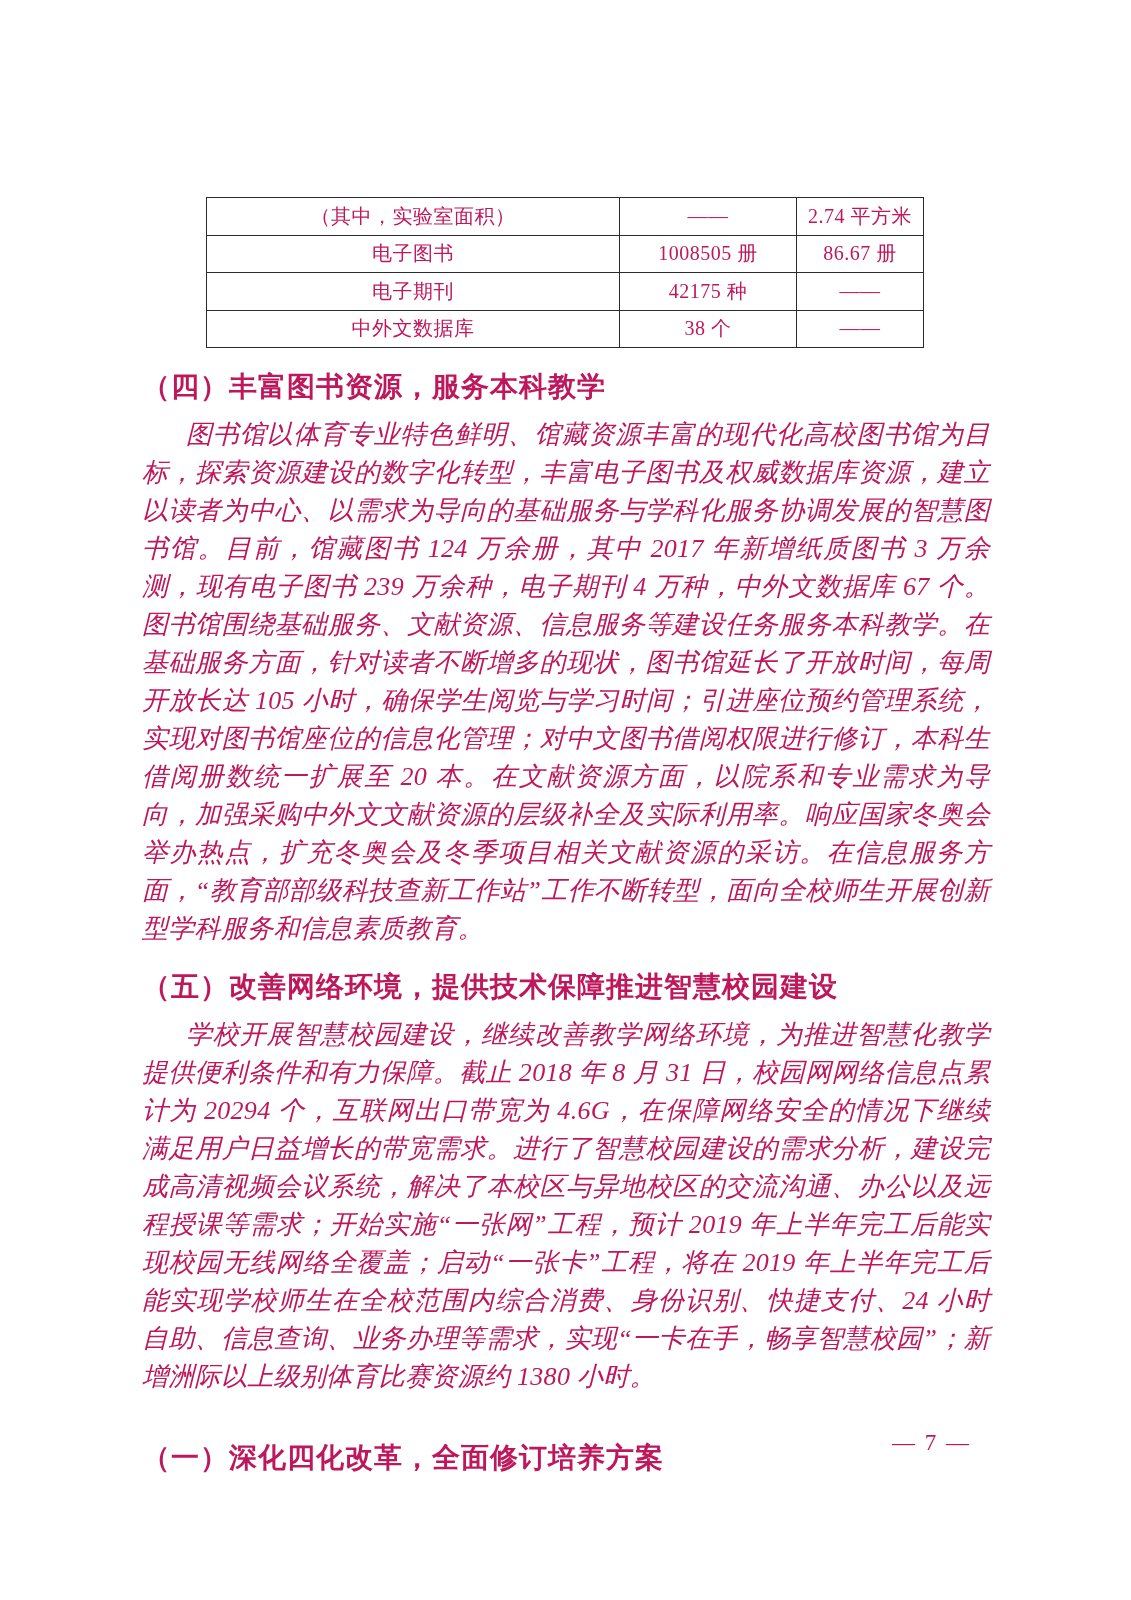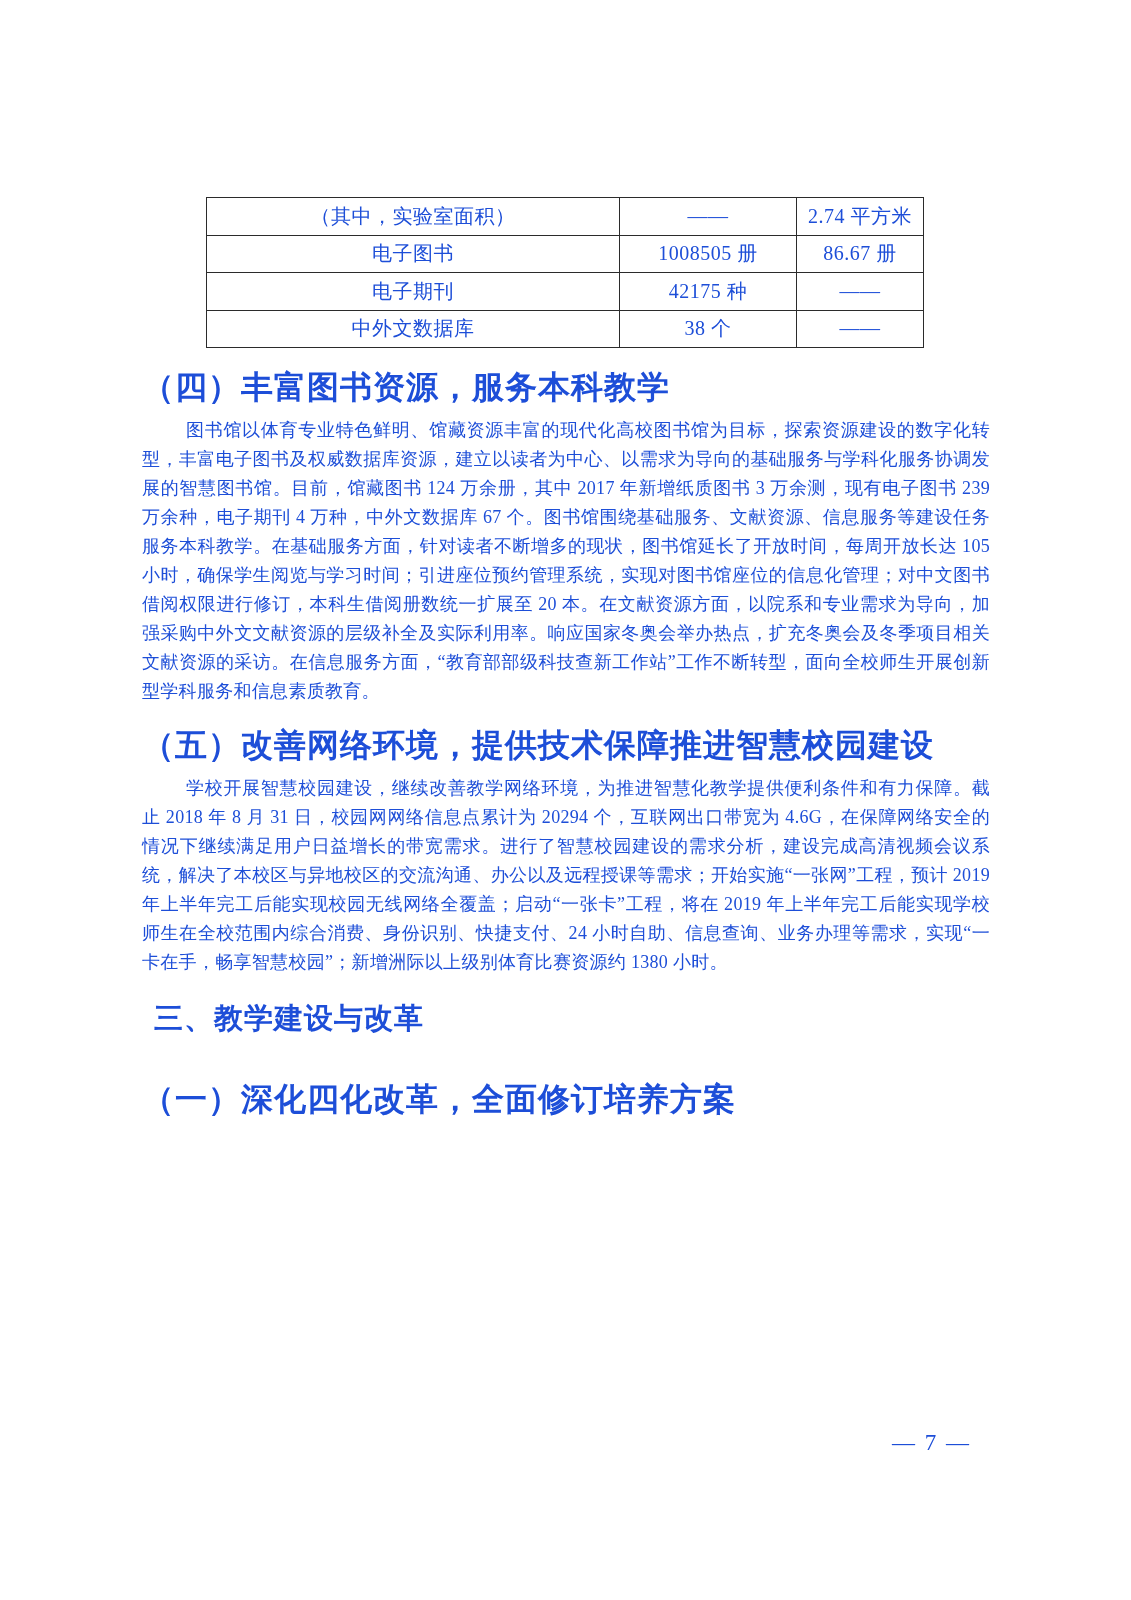--- a/index.html
+++ b/index.html
@@ -6,21 +6,21 @@
     margin: 0;
     padding: 0;
     background: #e8e8e8;
   }
   .page {
     position: relative;
     width: 1131px;
     height: 1600px;
     margin: 0 auto;
     background: #ffffff;
-    color: #1d4ed8;
+    color: #be185d;
     font-family: "Liberation Serif", "DejaVu Serif", serif;
     overflow: hidden;
   }
   .content {
     position: absolute;
     left: 142px;
     top: 0;
     width: 848px;
   }
   table.stats-table {
@@ -38,43 +38,44 @@
     padding: 0 4px;
     letter-spacing: 0.5px;
   }
   td.col-label  { width: 404px; }
   td.col-value  { width: 168px; }
   td.col-value2 { width: 118px; }
 
   .h-sub {
     font-family: "Liberation Sans", "DejaVu Sans", sans-serif;
     font-weight: bold;
-    font-size: 32px;
+    font-size: 28px;
     line-height: 34px;
     margin: 22px 0 12px 0;
     letter-spacing: 1px;
   }
   .h-main {
     font-family: "Liberation Sans", "DejaVu Sans", sans-serif;
     font-weight: bold;
     font-size: 29px;
     line-height: 38px;
     margin: 22px 0 24px 12px;
     letter-spacing: 1px;
   }
   .h-sub.last {
     margin-top: 45px;
   }
   p.body-para {
-    font-size: 18px;
-    line-height: 29px;
+    font-size: 26px;
+    line-height: 38px;
     text-align: justify;
     text-indent: 44px;
     margin: 0 0 2px 0;
     letter-spacing: 0.3px;
+    font-style: italic;
   }
   .page-number {
     position: absolute;
     top: 1430px;
     right: 160px;
     font-size: 23px;
     letter-spacing: 2px;
     white-space: pre;
   }
 </style>
@@ -108,20 +109,19 @@
         </tr>
       </tbody>
     </table>
 
     <h2 class="h-sub">（四）丰富图书资源，服务本科教学</h2>
     <p class="body-para">图书馆以体育专业特色鲜明、馆藏资源丰富的现代化高校图书馆为目标，探索资源建设的数字化转型，丰富电子图书及权威数据库资源，建立以读者为中心、以需求为导向的基础服务与学科化服务协调发展的智慧图书馆。目前，馆藏图书 124 万余册，其中 2017 年新增纸质图书 3 万余测，现有电子图书 239 万余种，电子期刊 4 万种，中外文数据库 67 个。图书馆围绕基础服务、文献资源、信息服务等建设任务服务本科教学。在基础服务方面，针对读者不断增多的现状，图书馆延长了开放时间，每周开放长达 105 小时，确保学生阅览与学习时间；引进座位预约管理系统，实现对图书馆座位的信息化管理；对中文图书借阅权限进行修订，本科生借阅册数统一扩展至 20 本。在文献资源方面，以院系和专业需求为导向，加强采购中外文文献资源的层级补全及实际利用率。响应国家冬奥会举办热点，扩充冬奥会及冬季项目相关文献资源的采访。在信息服务方面，“教育部部级科技查新工作站”工作不断转型，面向全校师生开展创新型学科服务和信息素质教育。</p>
 
     <h2 class="h-sub">（五）改善网络环境，提供技术保障推进智慧校园建设</h2>
     <p class="body-para">学校开展智慧校园建设，继续改善教学网络环境，为推进智慧化教学提供便利条件和有力保障。截止 2018 年 8 月 31 日，校园网网络信息点累计为 20294 个，互联网出口带宽为 4.6G，在保障网络安全的情况下继续满足用户日益增长的带宽需求。进行了智慧校园建设的需求分析，建设完成高清视频会议系统，解决了本校区与异地校区的交流沟通、办公以及远程授课等需求；开始实施“一张网”工程，预计 2019 年上半年完工后能实现校园无线网络全覆盖；启动“一张卡”工程，将在 2019 年上半年完工后能实现学校师生在全校范围内综合消费、身份识别、快捷支付、24 小时自助、信息查询、业务办理等需求，实现“一卡在手，畅享智慧校园”；新增洲际以上级别体育比赛资源约 1380 小时。</p>
 
-    <h1 class="h-main">三、教学建设与改革</h1>
 
     <h2 class="h-sub last">（一）深化四化改革，全面修订培养方案</h2>
 
   </div>
 
   <div class="page-number">— 7 —</div>
 </div>
 
 </body></html>

